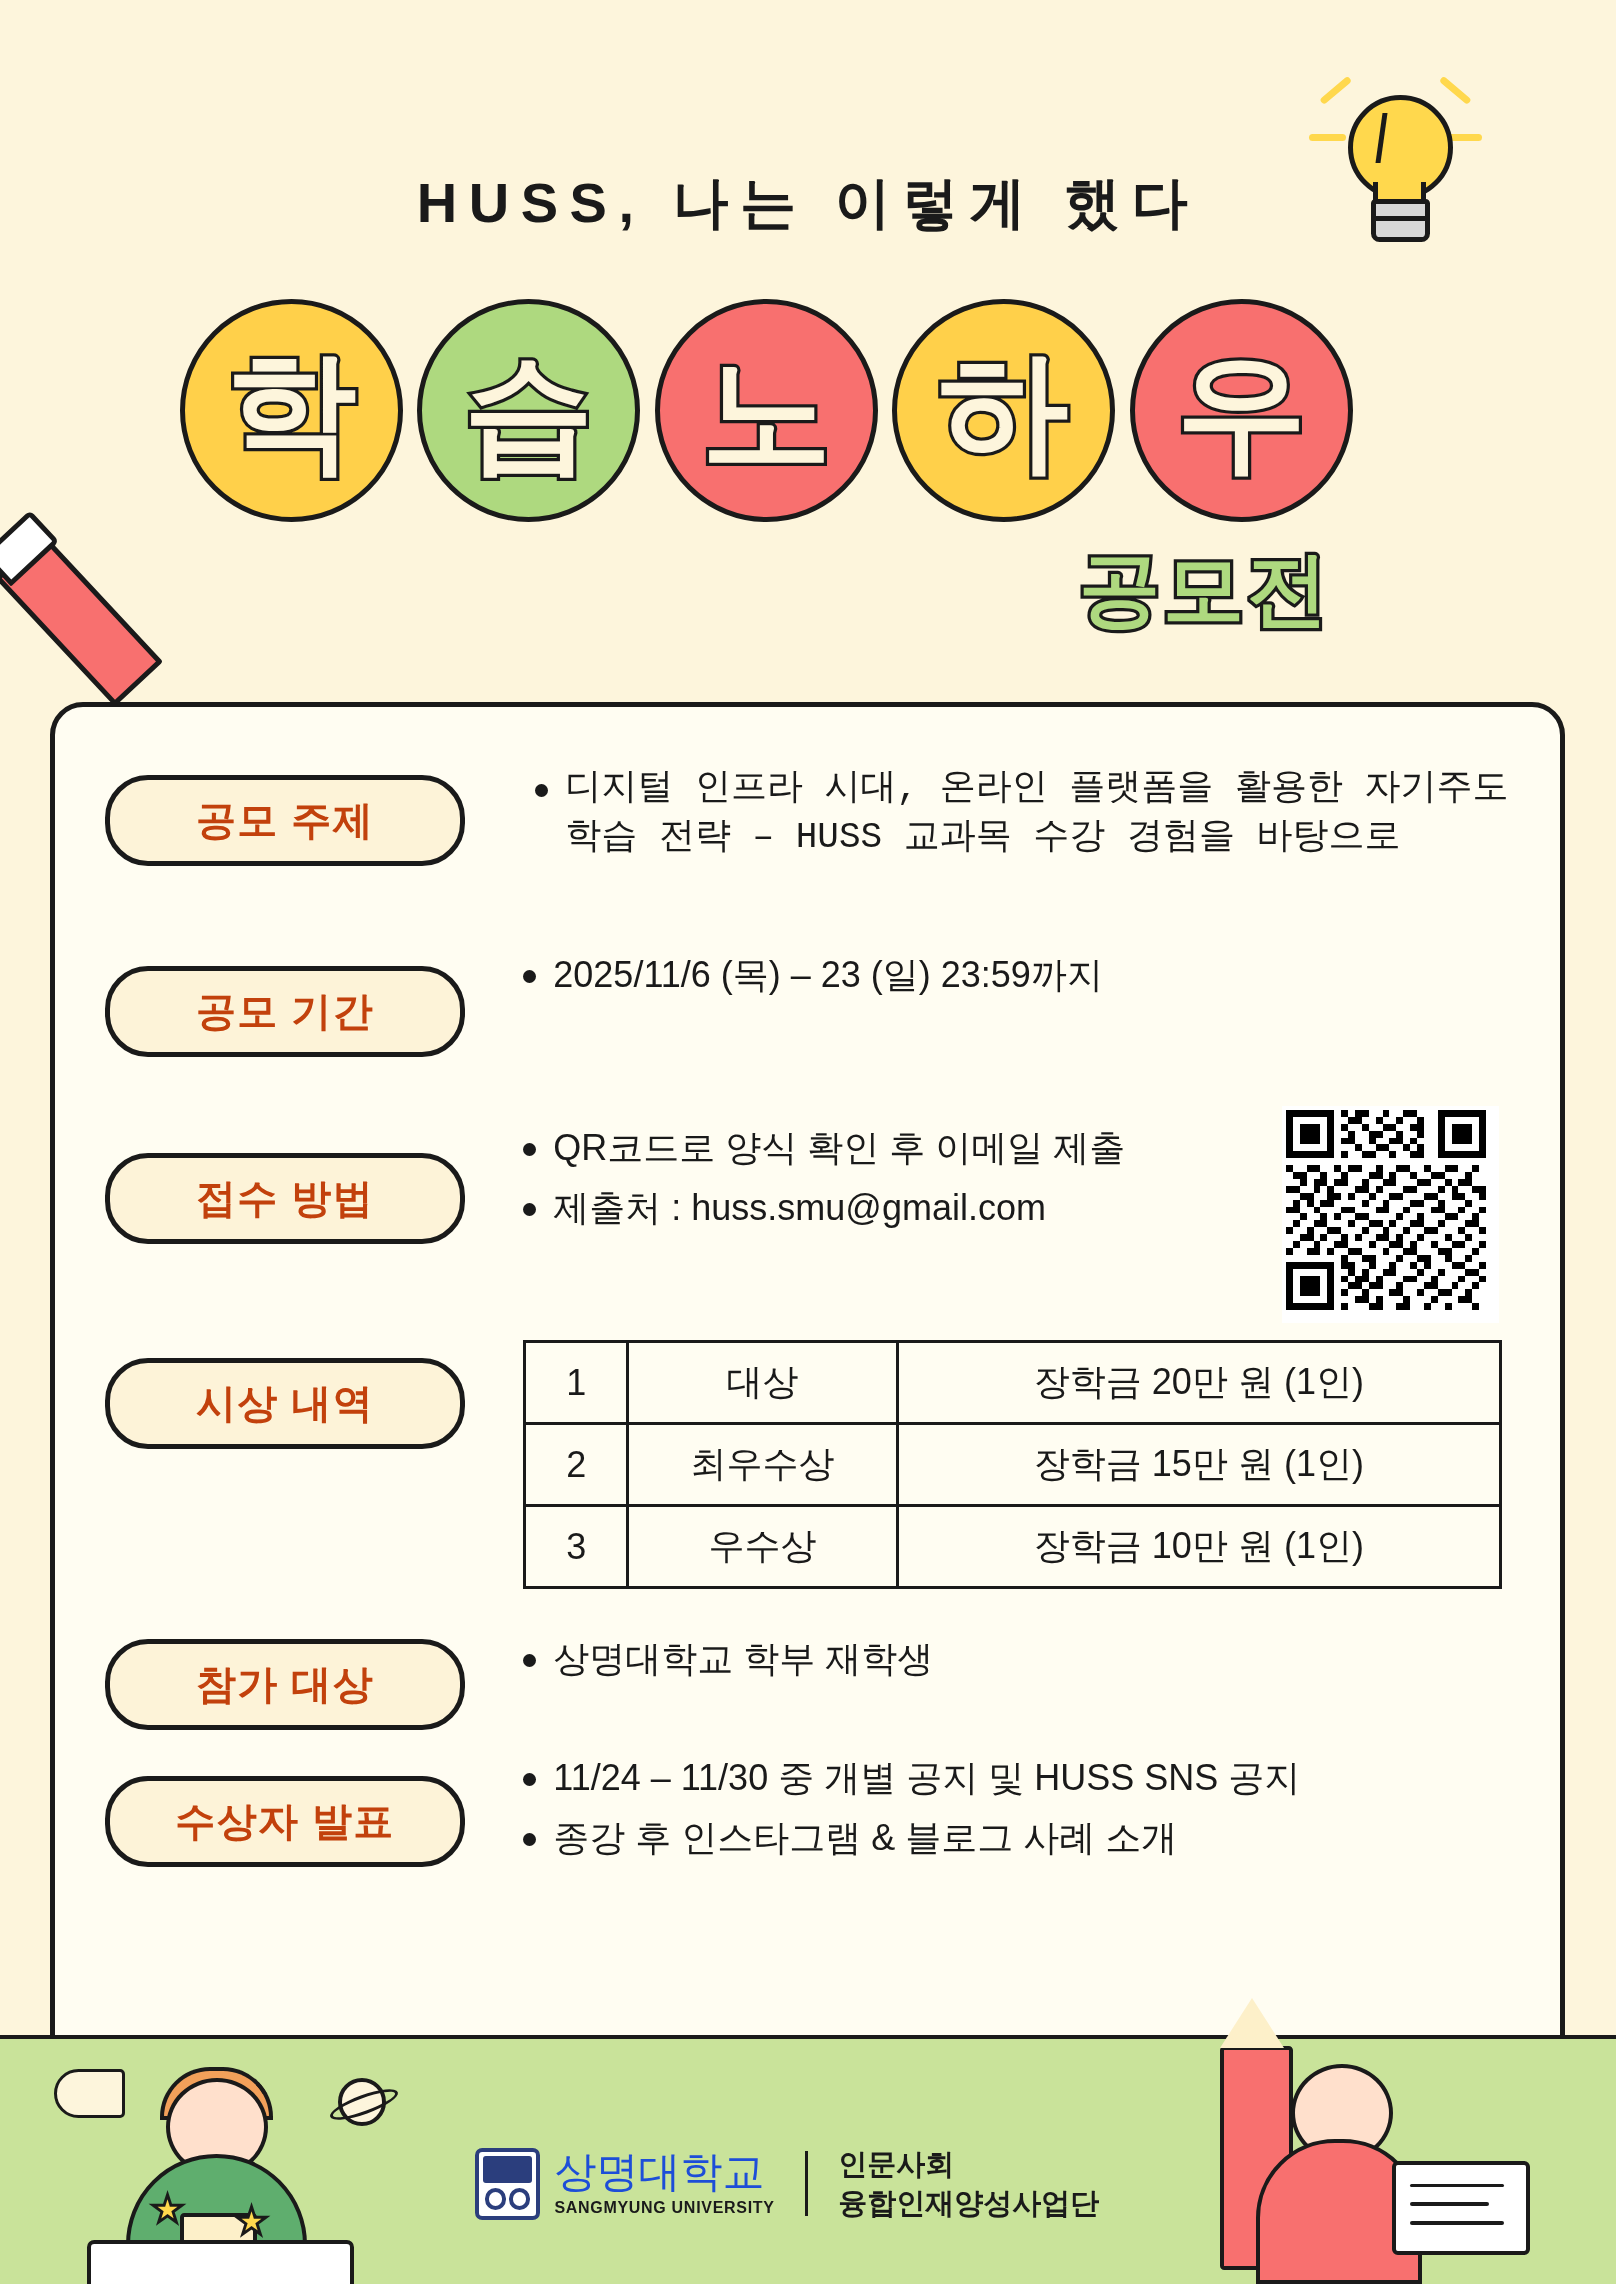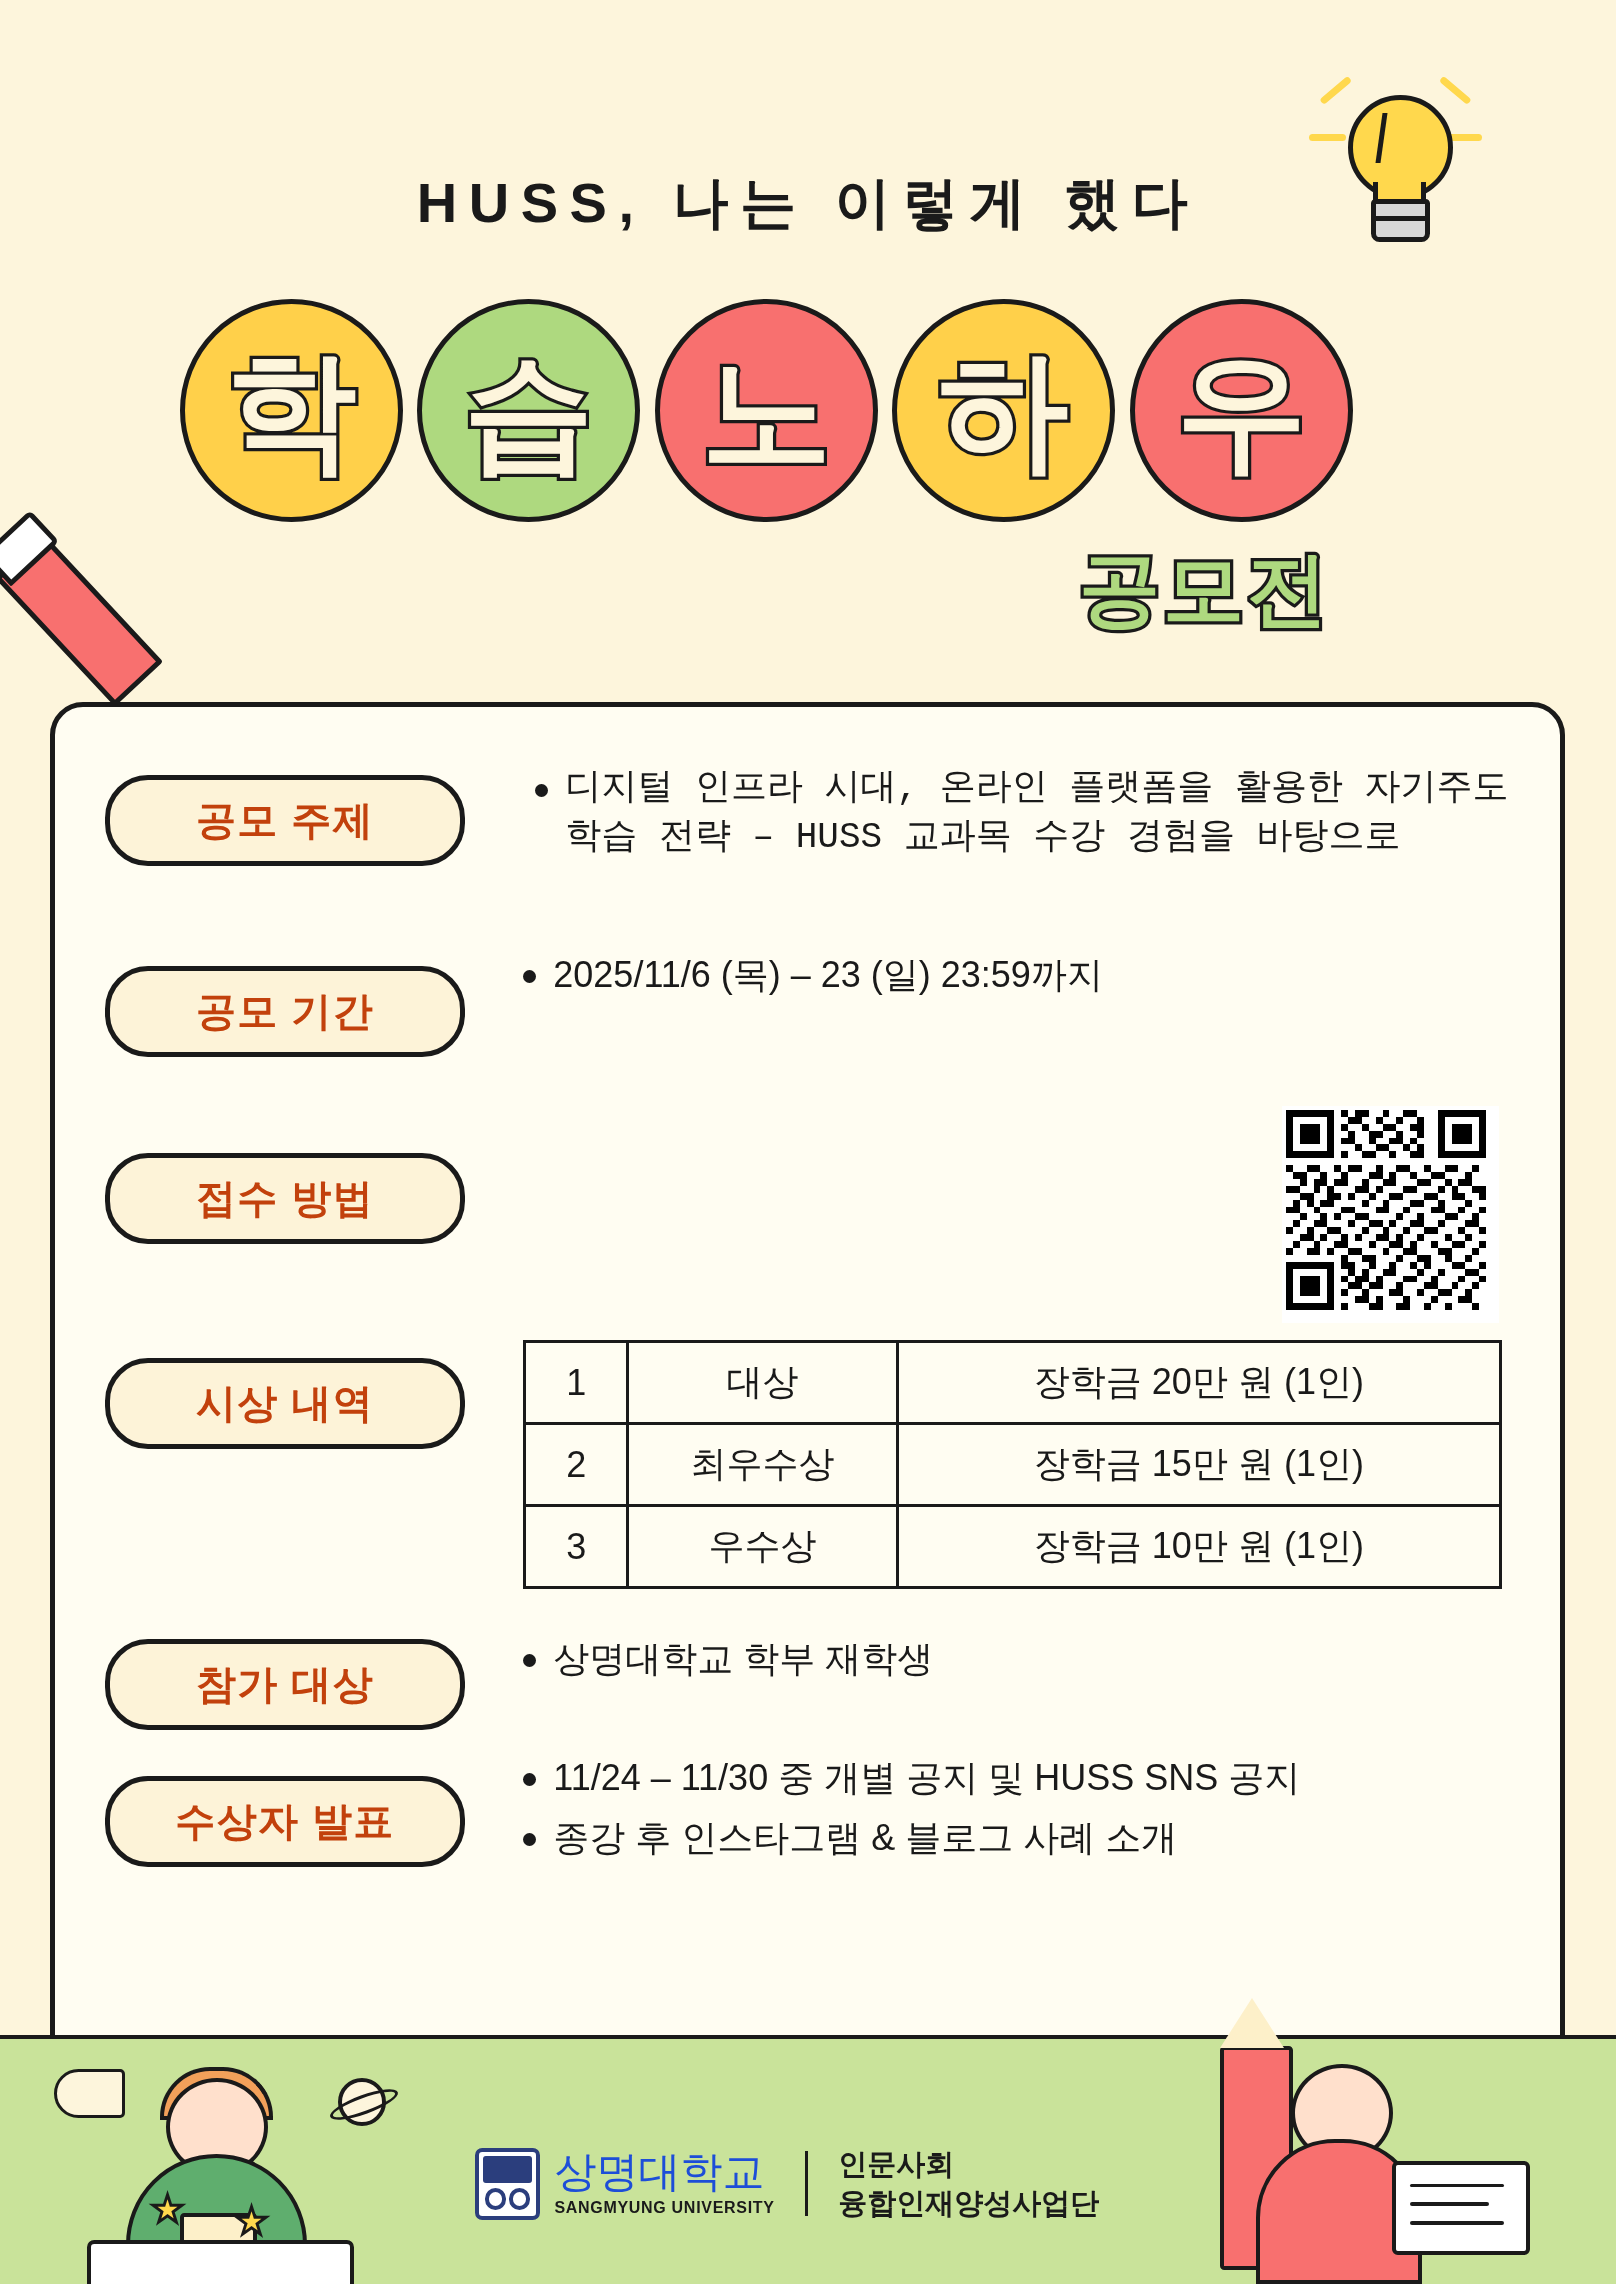--- a/index.html
+++ b/index.html
@@ -460,20 +460,28 @@
     <div class="bullet-line">
       <div class="dot"></div>
       <div class="txt">2025/11/6 (목) – 23 (일) 23:59까지</div>
     </div>
   </div>
 
   <div class="row r-apply">
     <div class="pill">접수 방법</div>
   </div>
   <div class="content c-apply">
+    <div class="bullet-line">
+      <div class="dot"></div>
+      <div class="txt">QR코드로 양식 확인 후 이메일 제출</div>
+    </div>
+    <div class="bullet-line">
+      <div class="dot"></div>
+      <div class="txt">제출처 : huss.smu@gmail.com</div>
+    </div>
   </div>
 
   <div class="qr">
     <svg width="200" height="200" viewBox="0 0 29 29" shape-rendering="crispEdges">
       <rect width="29" height="29" fill="#ffffff"></rect>
       <g fill="#000000">
         <rect x="0" y="0" width="7" height="1"></rect>
           <rect x="0" y="0" width="1" height="7"></rect>
         <rect x="6" y="0" width="1" height="7"></rect>
           <rect x="0" y="6" width="7" height="1"></rect>

